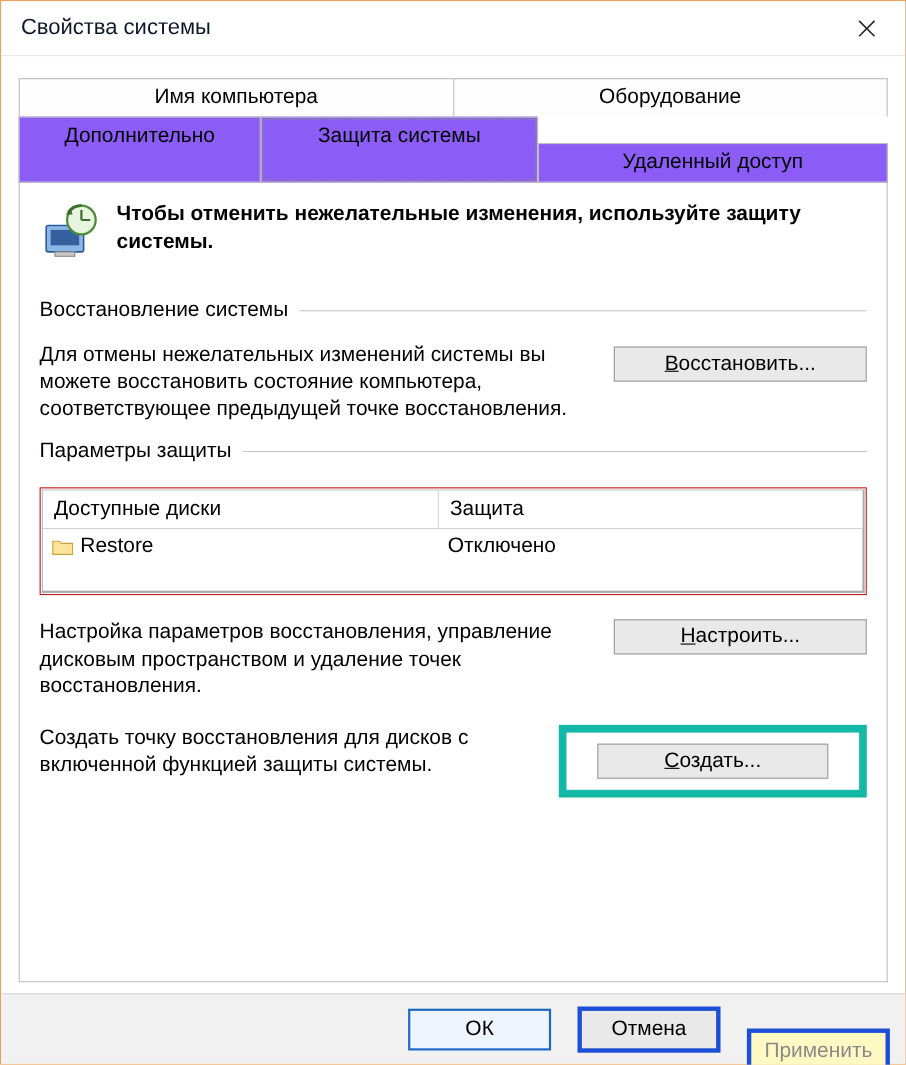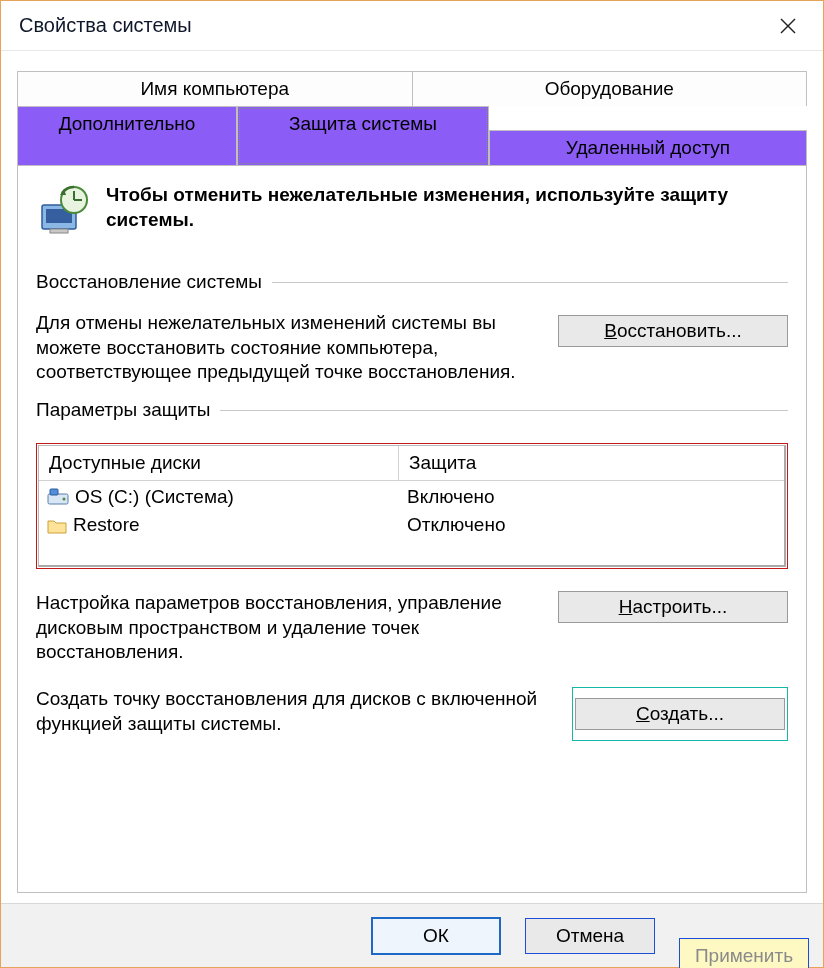--- a/index.html
+++ b/index.html
@@ -209,38 +209,38 @@
     gap: 14px;
     align-items: flex-start;
     margin-top: 14px;
   }
   .config-text, .create-text {
     flex: 1;
     font-size: 19px;
     line-height: 1.3;
   }
   .create-btn-highlight {
-    border: 1px solid #14b8a6;
-    padding: 10px 2px;
+    border: 7px solid #14b8a6;
+    padding: 10px 28px;
   }
   .dialog-buttons {
     height: 64px;
     display: flex;
     justify-content: flex-end;
     align-items: center;
     gap: 24px;
     padding: 0 14px;
     background: #f1f1f1;
     border-top: 1px solid #d8d8d8;
   }
   .dlg-btn {
     min-width: 130px;
     padding: 6px 10px;
     font-size: 19px;
-    border: 1px solid #1d4ed8;
+    border: 4px solid #1d4ed8;
     background: #e9e9e9;
     cursor: pointer;
     font-family: inherit;
   }
   .dlg-btn-primary {
     border: 2px solid #1e68c6;
     background: #eef5fc;
   }
   .dlg-btn-disabled {
     color: #8a8a8a;
@@ -312,33 +312,20 @@
 
       <div class="table-wrap">
         <div class="disk-table">
           <div class="disk-header">
             <div class="col col-drive">Доступные диски</div>
             <div class="col col-prot">Защита</div>
           </div>
           <div class="disk-body">
             <div class="disk-row">
               <div class="col-drive">
-                <span class="drive-icon">
-                  <svg viewBox="0 0 22 18">
-                    <rect x="1" y="6" width="20" height="10" rx="1.5" fill="#d8e6f5" stroke="#5a7fa8" stroke-width="1"></rect>
-                    <rect x="3" y="1" width="8" height="6" rx="1" fill="#4f8edb" stroke="#2e5c99" stroke-width="1"></rect>
-                    <circle cx="17" cy="11" r="1.5" fill="#4a8a3a"></circle>
-                  </svg>
-                </span>
-                <span>OS (C:) (Система)</span>
-              </div>
-              <div class="col-prot">Включено</div>
-            </div>
-            <div class="disk-row">
-              <div class="col-drive">
                 <span class="folder-icon">
                   <svg viewBox="0 0 20 16">
                     <path d="M1 3 h6 l2 2 h10 v10 h-18 z" fill="#ffe39b" stroke="#caa23a" stroke-width="1"></path>
                   </svg>
                 </span>
                 <span>Restore</span>
               </div>
               <div class="col-prot">Отключено</div>
             </div>
           </div>

